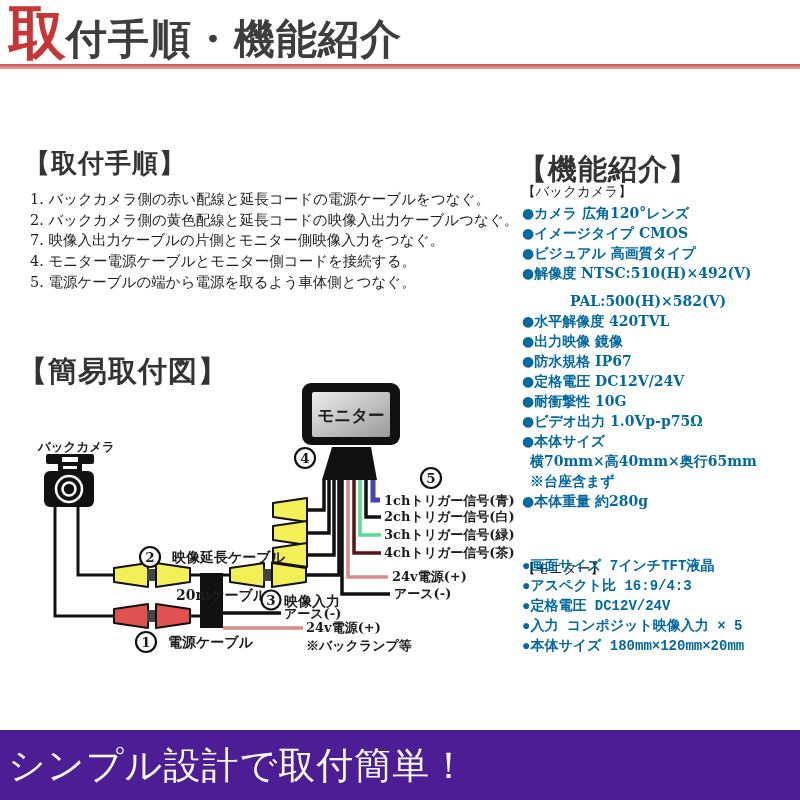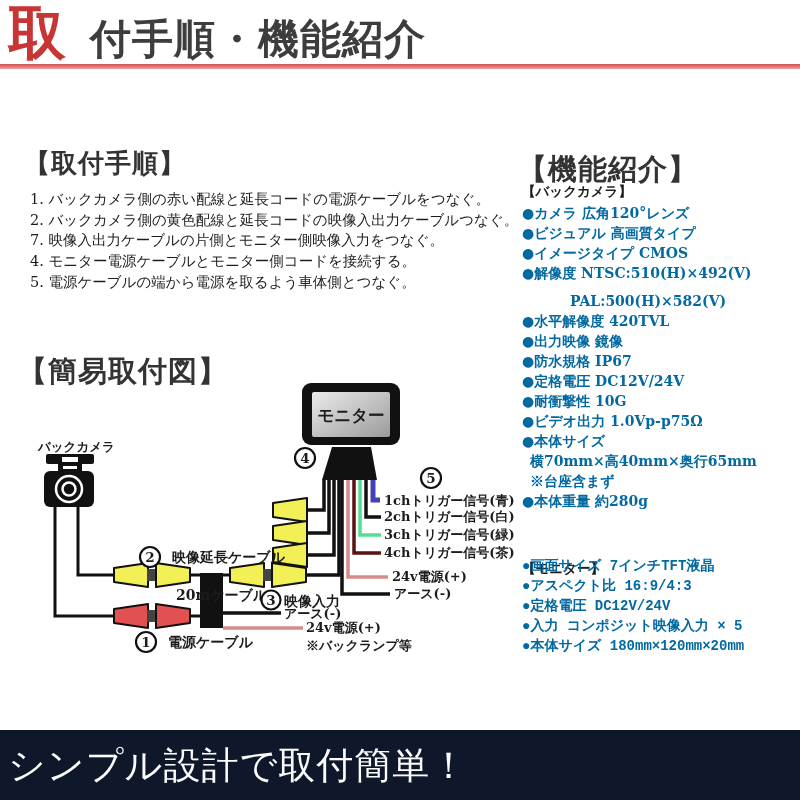--- a/index.html
+++ b/index.html
@@ -3,51 +3,51 @@
 <meta charset="utf-8">
 <style>
   html,body{margin:0;padding:0;}
   body{width:800px;height:800px;background:#ffffff;position:relative;overflow:hidden;
        font-family:"DejaVu Serif","Liberation Serif",serif;}
   .page{position:absolute;inset:0;width:800px;height:800px;}
 
   
   .hdr{position:absolute;left:8px;top:0px;white-space:nowrap;}
   .hdr .accent{font-size:58px;font-weight:bold;color:#c73535;line-height:66px;vertical-align:baseline;}
-  .hdr .rest{font-size:41px;font-weight:bold;color:#3d3d3d;vertical-align:baseline;letter-spacing:1px;margin-left:24px;}
+  .hdr .rest{font-size:41px;font-weight:bold;color:#3d3d3d;vertical-align:baseline;letter-spacing:1px;}
   .hdr-rule{position:absolute;left:0;top:64px;width:800px;height:5px;
             background:linear-gradient(#cf4f4f,#eda0a0);}
 
   
   .sec-title{position:absolute;font-weight:bold;color:#333;letter-spacing:1px;white-space:nowrap;}
   #install-title{left:24px;top:146px;font-size:26px;}
   #features-title{left:518px;top:150px;font-size:29px;}
   #diagram-title{left:18px;top:352px;font-size:29px;}
 
   
   .steps{position:absolute;left:30px;top:189px;width:480px;}
   .step{font-size:14.5px;font-weight:normal;color:#1c1c1c;line-height:20.7px;white-space:nowrap;}
 
   
-  .sub-title{position:absolute;left:522px;font-size:13.5px;font-weight:bold;color:#1c1c1c;white-space:nowrap;}
+  .sub-title{position:absolute;left:522px;font-size:13.5px;font-weight:normal;color:#1c1c1c;white-space:nowrap;}
   #camera-sub{top:183px;}
   #monitor-sub{top:536px;margin-top:24px;}
   .specs{position:absolute;left:522px;width:278px;}
   #camera-specs{top:203px;}
   #monitor-specs{top:556px;font-family:Liberation Mono, monospace;}
   .spec{font-size:14px;font-weight:bold;color:#0369a1;line-height:20px;white-space:nowrap;}
   .pal-indent{padding-left:48px;margin-top:8px;}
   .sm-indent{padding-left:8px;}
 
   
   #diagram-svg{position:absolute;left:0;top:370px;width:520px;height:300px;}
   .svg-label{font-family:"DejaVu Serif","Liberation Serif",serif;font-weight:bold;fill:#1c1c1c;}
 
   
-  .footer{position:absolute;left:0;top:730px;width:800px;height:70px;background:#0f172a;}
+  .footer{position:absolute;left:0;top:730px;width:800px;height:70px;background:#4c1d95;}
   .footer .txt{position:absolute;left:8px;top:11px;font-size:37px;color:#fbfbfb;
                letter-spacing:1px;white-space:nowrap;}
 </style>
 </head>
 <body>
 
 <div class="page">
 
   <div class="hdr">
     <span class="accent">取</span><span class="rest">付手順・機能紹介</span>
@@ -60,22 +60,22 @@
     <div class="step">2. バックカメラ側の黄色配線と延長コードの映像入出力ケーブルつなぐ。</div>
     <div class="step">7. 映像入出力ケーブルの片側とモニター側映像入力をつなぐ。</div>
     <div class="step">4. モニター電源ケーブルとモニター側コードを接続する。</div>
     <div class="step">5. 電源ケーブルの端から電源を取るよう車体側とつなぐ。</div>
   </div>
 
   <div id="features-title" class="sec-title">【機能紹介】</div>
   <div id="camera-sub" class="sub-title">【バックカメラ】</div>
   <div id="camera-specs" class="specs">
     <div class="spec">●カメラ 広角120°レンズ</div>
+    <div class="spec">●イメージタイプ CMOS</div>
     <div class="spec">●ビジュアル 高画質タイプ</div>
-    <div class="spec">●イメージタイプ CMOS</div>
     <div class="spec">●解像度 NTSC:510(H)×492(V)</div>
     <div class="spec pal-indent">PAL:500(H)×582(V)</div>
     <div class="spec">●水平解像度 420TVL</div>
     <div class="spec">●出力映像 鏡像</div>
     <div class="spec">●防水規格 IP67</div>
     <div class="spec">●定格電圧 DC12V/24V</div>
     <div class="spec">●耐衝撃性 10G</div>
     <div class="spec">●ビデオ出力 1.0Vp-p75Ω</div>
     <div class="spec">●本体サイズ</div>
     <div class="spec sm-indent">横70mm×高40mm×奥行65mm</div>

